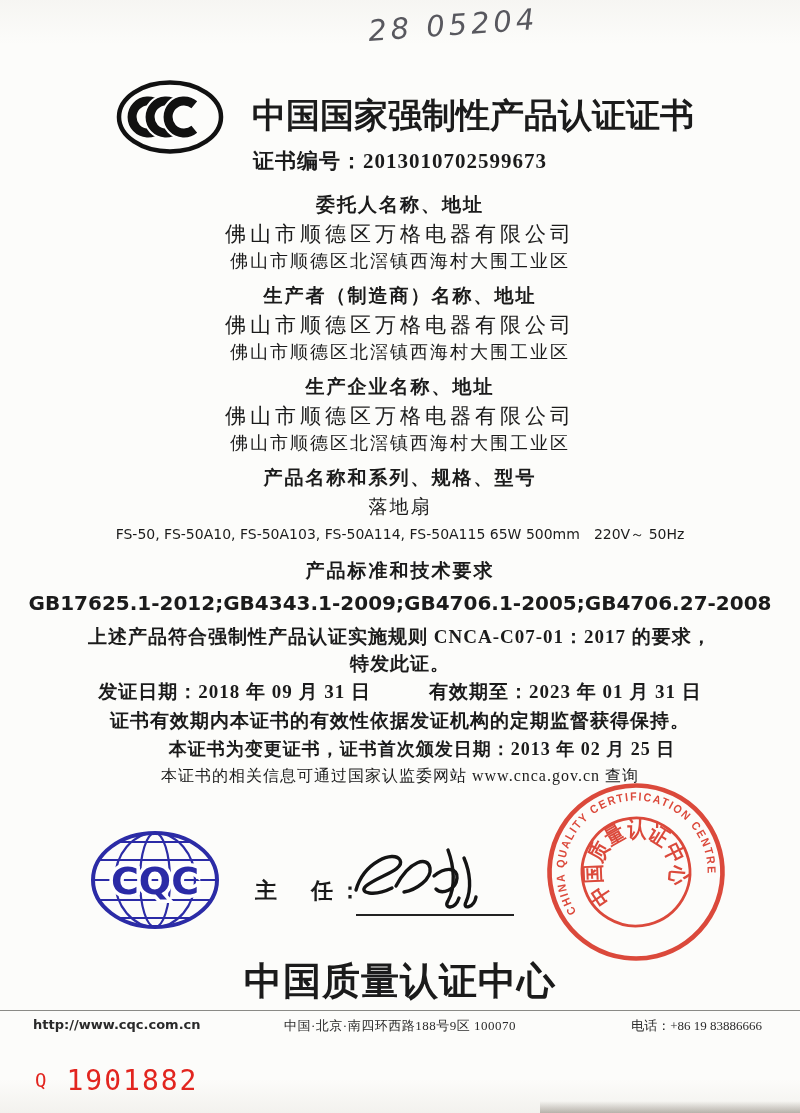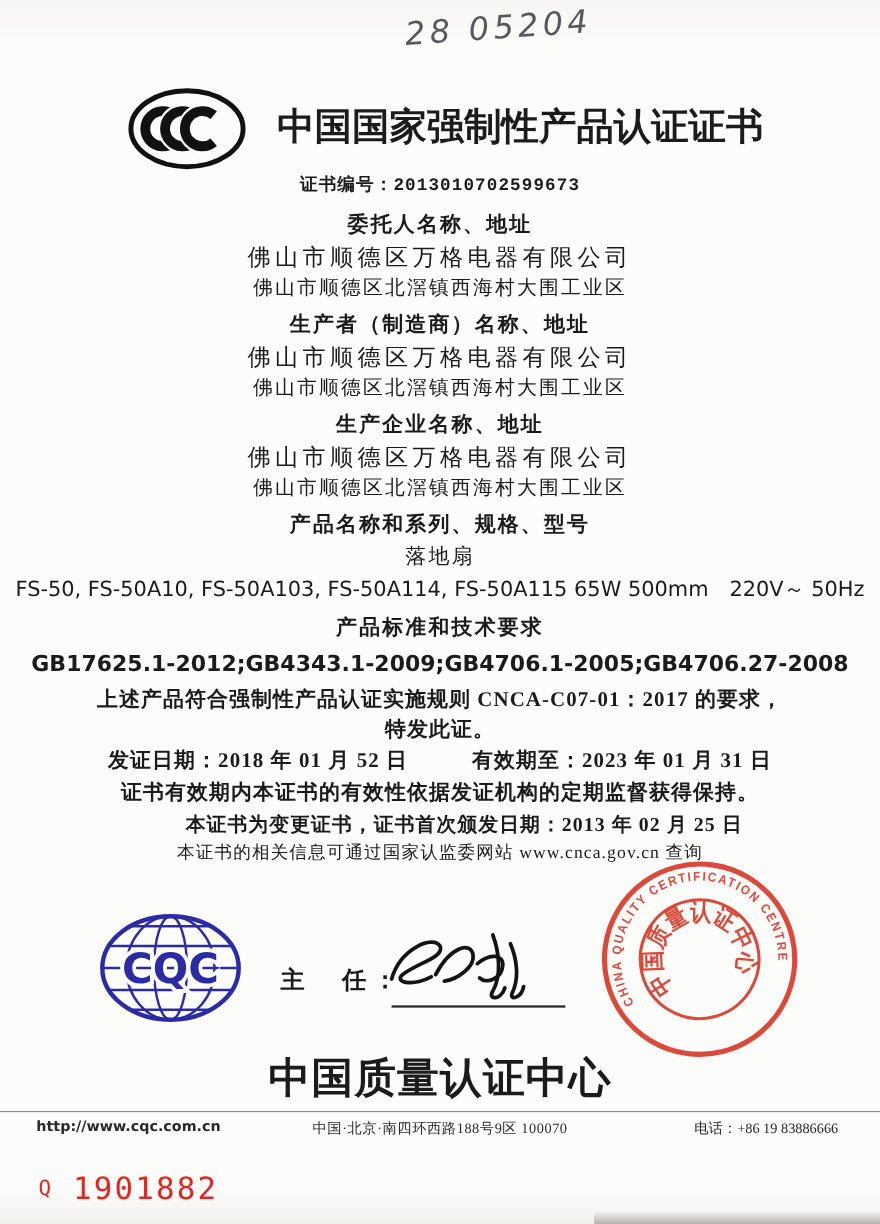--- a/index.html
+++ b/index.html
@@ -29,25 +29,25 @@
     font-style:italic; font-size:29px; letter-spacing:4px;
     color:#3c3c44; transform:rotate(-4deg); opacity:.85;
   }
   .ccc-logo{ position:absolute; top:78px; left:114px; }
   .doc-title{
     position:absolute; top:97px; left:238px; width:470px;
     font-family:"Liberation Sans", sans-serif;
     font-weight:bold; font-size:34px; text-align:center;
     letter-spacing:0px; line-height:1.1;
   }
-  .cert-no{ top:160px; font-family:Liberation Mono, monospace; font-weight:bold; font-size:16px; letter-spacing:1px; }
+  .cert-no{ top:149px; font-family:Liberation Serif, serif; font-weight:bold; font-size:21px; letter-spacing:1px; }
   .sec-head{ font-weight:bold; font-size:19px; letter-spacing:2px; }
   .kai-lg{ font-size:21px; letter-spacing:4px; }
   .kai-md{ font-size:18px; letter-spacing:2px; }
-  .models{ font-family:"DejaVu Sans", sans-serif; font-size:19px; letter-spacing:0; }
+  .models{ font-family:"DejaVu Sans", sans-serif; font-size:14px; letter-spacing:0; }
   .standards{ font-family:"DejaVu Sans", sans-serif; font-weight:bold; font-size:20px; letter-spacing:0; }
   .bold19{ font-weight:bold; font-size:19px; letter-spacing:1px; }
   .dates{ display:flex; justify-content:center; gap:58px; }
   .note-sm{ font-size:16px; letter-spacing:1px; }
   .cqc-logo{ position:absolute; top:829px; left:89px; }
   .director{
     position:absolute; top:876px; left:255px;
     font-weight:bold; font-size:22px; letter-spacing:6px;
   }
   .sig{ position:absolute; top:844px; left:348px; }
@@ -105,21 +105,21 @@
   <div class="line kai-md" style="top:496px; font-size:19px;">落地扇</div>
   <div class="line models" style="top:526px">FS-50, FS-50A10, FS-50A103, FS-50A114, FS-50A115 65W 500mm　220V～ 50Hz</div>
 
   <div class="line sec-head" style="top:560px">产品标准和技术要求</div>
   <div class="line standards" style="top:592px">GB17625.1-2012;GB4343.1-2009;GB4706.1-2005;GB4706.27-2008</div>
 
   <div class="line bold19" style="top:626px">上述产品符合强制性产品认证实施规则 CNCA-C07-01：2017 的要求，</div>
   <div class="line bold19" style="top:653px">特发此证。</div>
 
   <div class="line dates" style="top:681px">
-    <span class="bold19">发证日期：2018 年 01 月 52 日</span>
+    <span class="bold19">发证日期：2018 年 09 月 31 日</span>
     <span class="bold19">有效期至：2023 年 01 月 31 日</span>
   </div>
   <div class="line bold19" style="top:710px">证书有效期内本证书的有效性依据发证机构的定期监督获得保持。</div>
   <div class="line" style="top:739px; font-size:18px; font-weight:bold; letter-spacing:1px;padding-left:44px;">本证书为变更证书，证书首次颁发日期：2013 年 02 月 25 日</div>
   <div class="line note-sm" style="top:767px">本证书的相关信息可通过国家认监委网站 www.cnca.gov.cn 查询</div>
 
   <svg class="cqc-logo" width="132" height="102" viewBox="0 0 132 102">
     <g stroke="#2b2ba6" fill="none">
       <ellipse cx="66" cy="51" rx="62" ry="47" stroke-width="4"></ellipse>
       <ellipse cx="66" cy="51" rx="40" ry="47" stroke-width="2.2"></ellipse>

